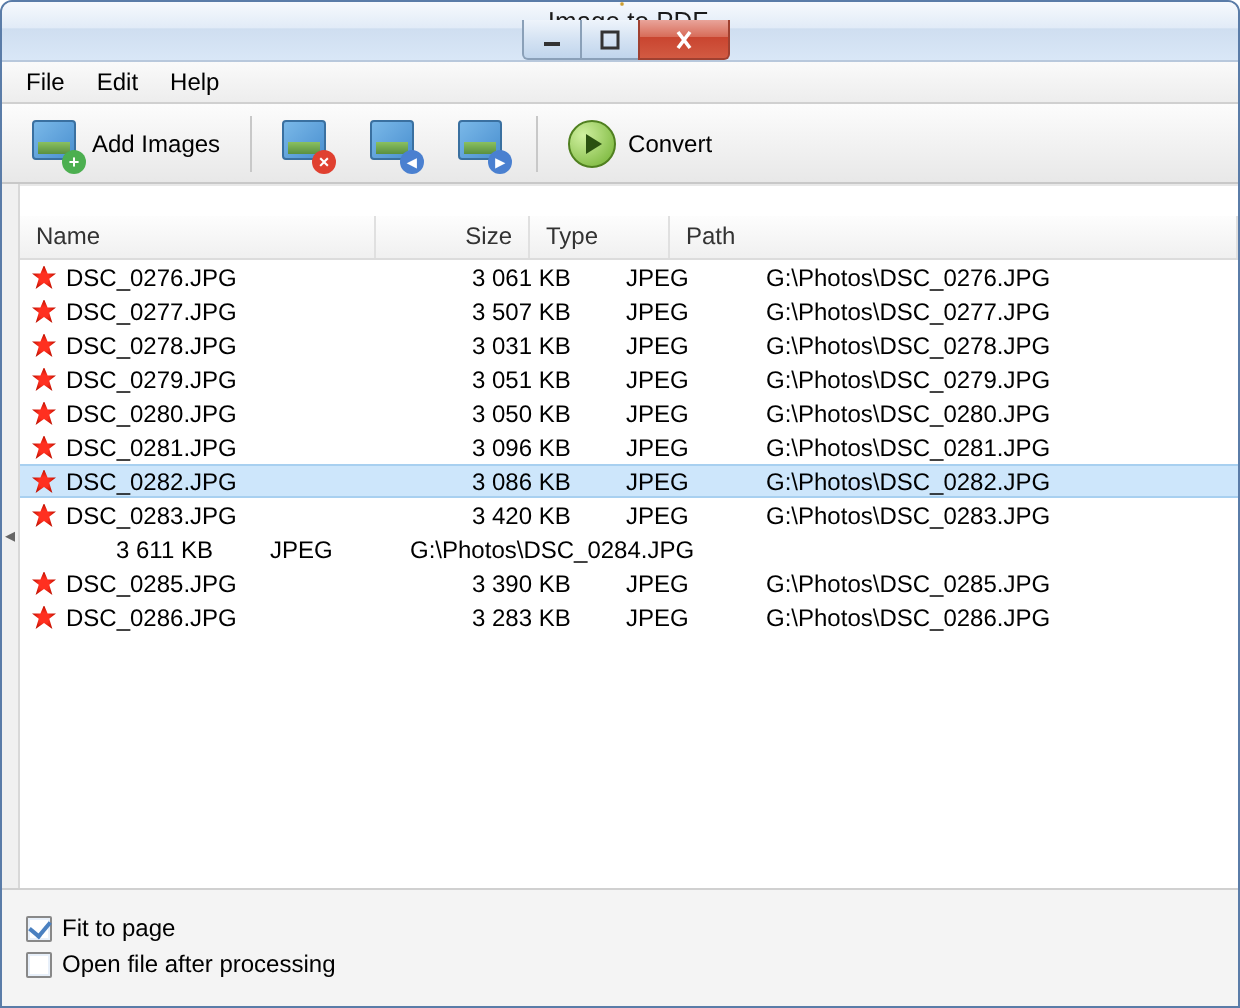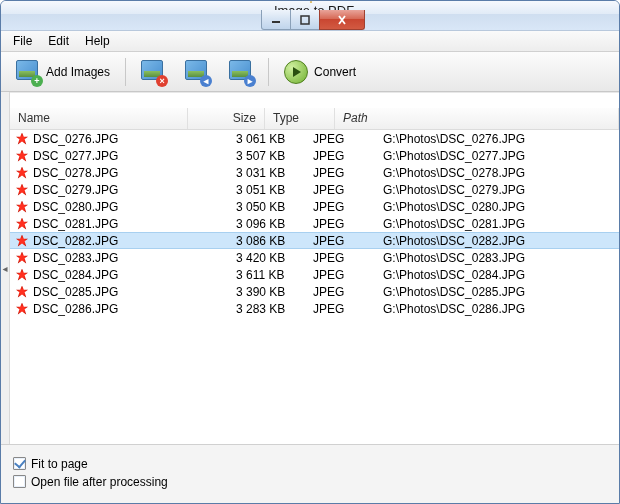--- a/index.html
+++ b/index.html
@@ -28,33 +28,33 @@
 .content { flex: 1; position: relative; display: flex; }
 .sidegrip { width: 9px; background: #f0f0f0; display:flex; align-items:center; justify-content:center; border-right: 1px solid #d8d8d8;}
 .sidegrip span { color:#666; font-size:10px; }
 
 .listwrap { flex: 1; background: #fff; position: relative; overflow:hidden; border-top:1px solid #e8e8e8;}
 .listhead { display: flex; height: 22px; background: linear-gradient(to bottom, #fdfdfd, #f0f0f0); border-bottom: 1px solid #dcdcdc; margin-top: 15px; }
 .col { padding: 3px 8px; border-right: 1px solid #e0e0e0; color: #333; overflow: hidden; white-space: nowrap; }
 .col.name { width: 178px; }
 .col.size { width: 77px; text-align: right; }
 .col.type { width: 70px; }
-.col.path { flex: 1; font-style: italic; }
+.col.path { flex: 1; }
 
 .rows { }
 .row { display: flex; height: 17px; align-items: center; }
 .row.selected { background: #cde6fb; border-top:1px solid #a8d0f0; border-bottom:1px solid #a8d0f0; }
 .row .cell { padding: 0 8px; color: #000; overflow: hidden; white-space: nowrap; font-size:12px; }
 .row .cell.name { width: 178px; display: flex; align-items: center; gap: 3px; padding-left: 4px; }
 .row .cell.size { width: 77px; margin-left: 40px; }
 .row .cell.type { width: 70px; }
 .row .cell.path { flex: 1; }
 
 .bottom { border-top: 1px solid #d0d0d0; background: #f4f4f4; padding: 8px 12px 10px; }
-.chkrow { display: flex; align-items: flex-start; gap: 5px; margin: 4px 0; color: #000; }
+.chkrow { display: flex; align-items: flex-end; gap: 5px; margin: 4px 0; color: #000; }
 .chk { width: 13px; height: 13px; border: 1px solid #888; background: #fff; display: flex; align-items: center; justify-content: center; border-radius:1px; box-shadow: inset 0 0 0 1px #e8f0fa;}
 .chk.checked::after { content: ""; width: 8px; height: 5px; border-left: 2px solid #4a80c0; border-bottom: 2px solid #4a80c0; transform: rotate(-50deg); margin-top: -3px; }
 
 
 .icon-pic { background: linear-gradient(135deg,#7ab8e8,#4a90d0); border:1px solid #3a70a0; border-radius:2px; position:relative;}
 .icon-pic::after { content:""; position:absolute; left:2px; right:2px; bottom:2px; height:6px; background:linear-gradient(to top,#5a9040,#8ac060); }
 .badge { position:absolute; width:12px; height:12px; border-radius:50%; display:flex; align-items:center; justify-content:center; font-size:9px; font-weight:bold; color:#fff; right:-3px; bottom:-3px;}
 .badge.plus { background:#4caf50; }
 .badge.minus { background:#e04030; }
 .badge.left { background:#4a80d0; }
@@ -215,24 +215,20 @@
           <div class="row">
             <div class="cell name">
               <div class="redicon"></div>
               <span>DSC_0283.JPG</span>
             </div>
             <div class="cell size">3 420 KB</div>
             <div class="cell type">JPEG</div>
             <div class="cell path">G:\Photos\DSC_0283.JPG</div>
           </div>
           <div class="row">
-            <div class="cell name">
-              <div class="redicon"></div>
-              <span>DSC_0284.JPG</span>
-            </div>
             <div class="cell size">3 611 KB</div>
             <div class="cell type">JPEG</div>
             <div class="cell path">G:\Photos\DSC_0284.JPG</div>
           </div>
           <div class="row">
             <div class="cell name">
               <div class="redicon"></div>
               <span>DSC_0285.JPG</span>
             </div>
             <div class="cell size">3 390 KB</div>

